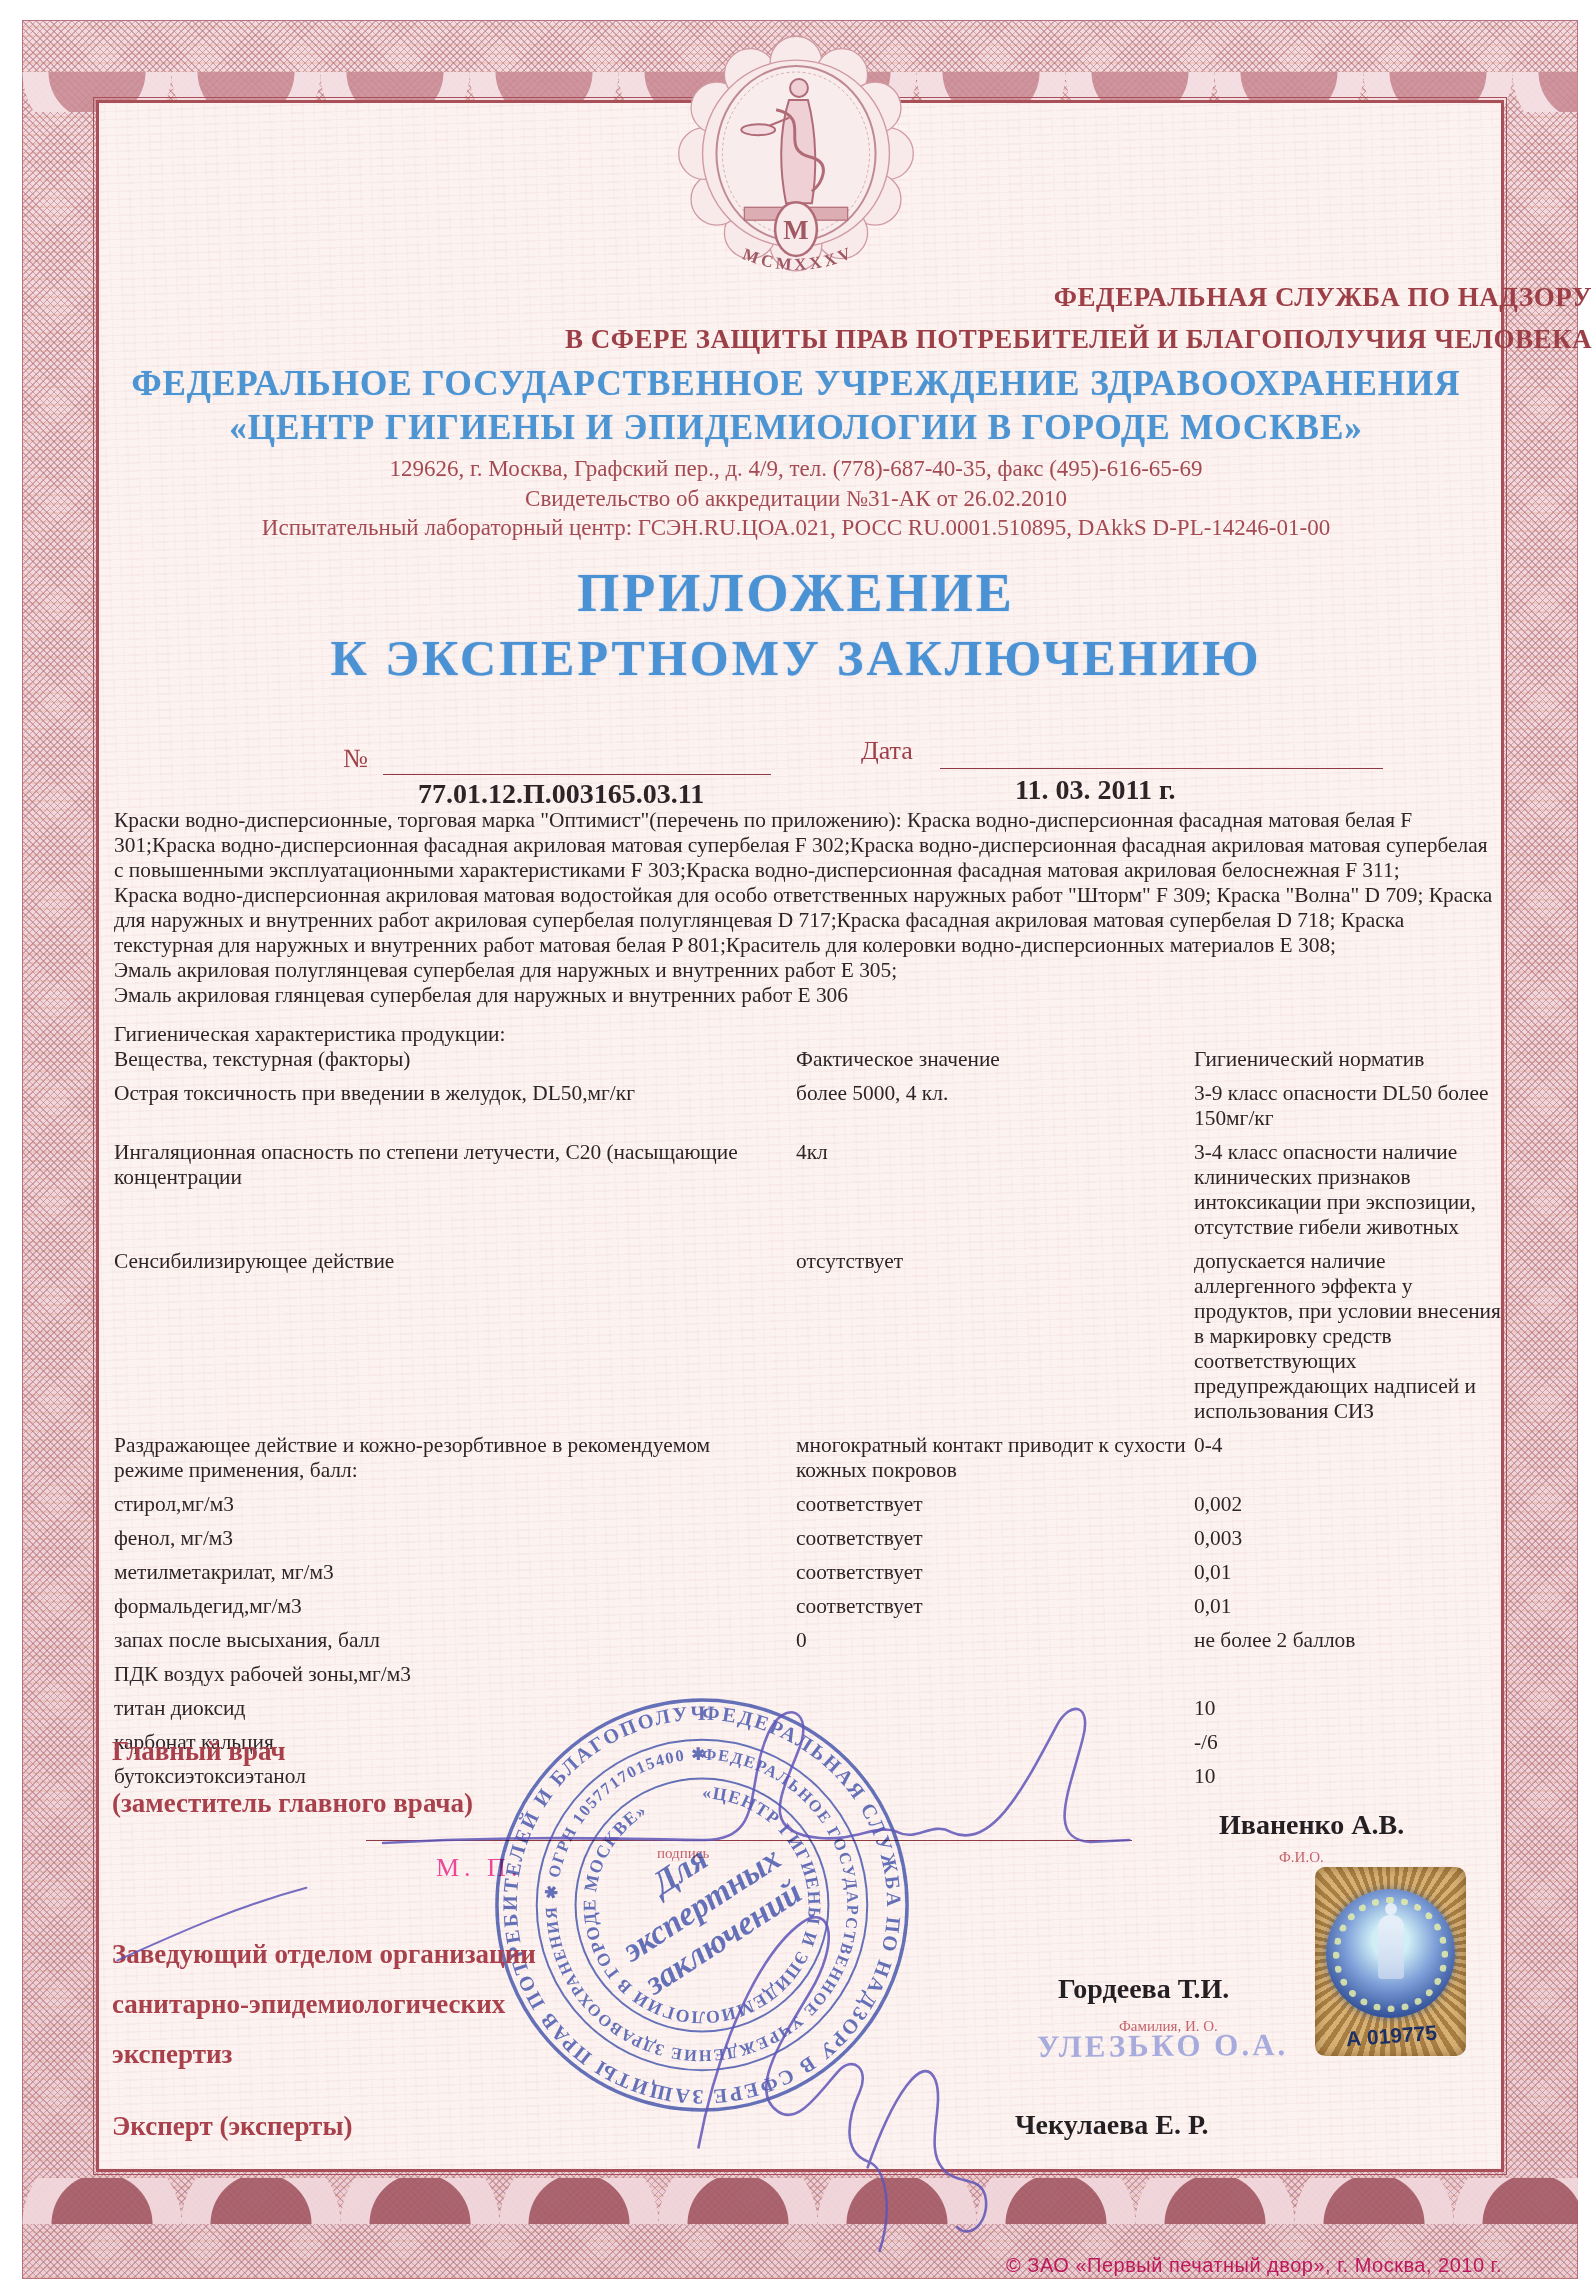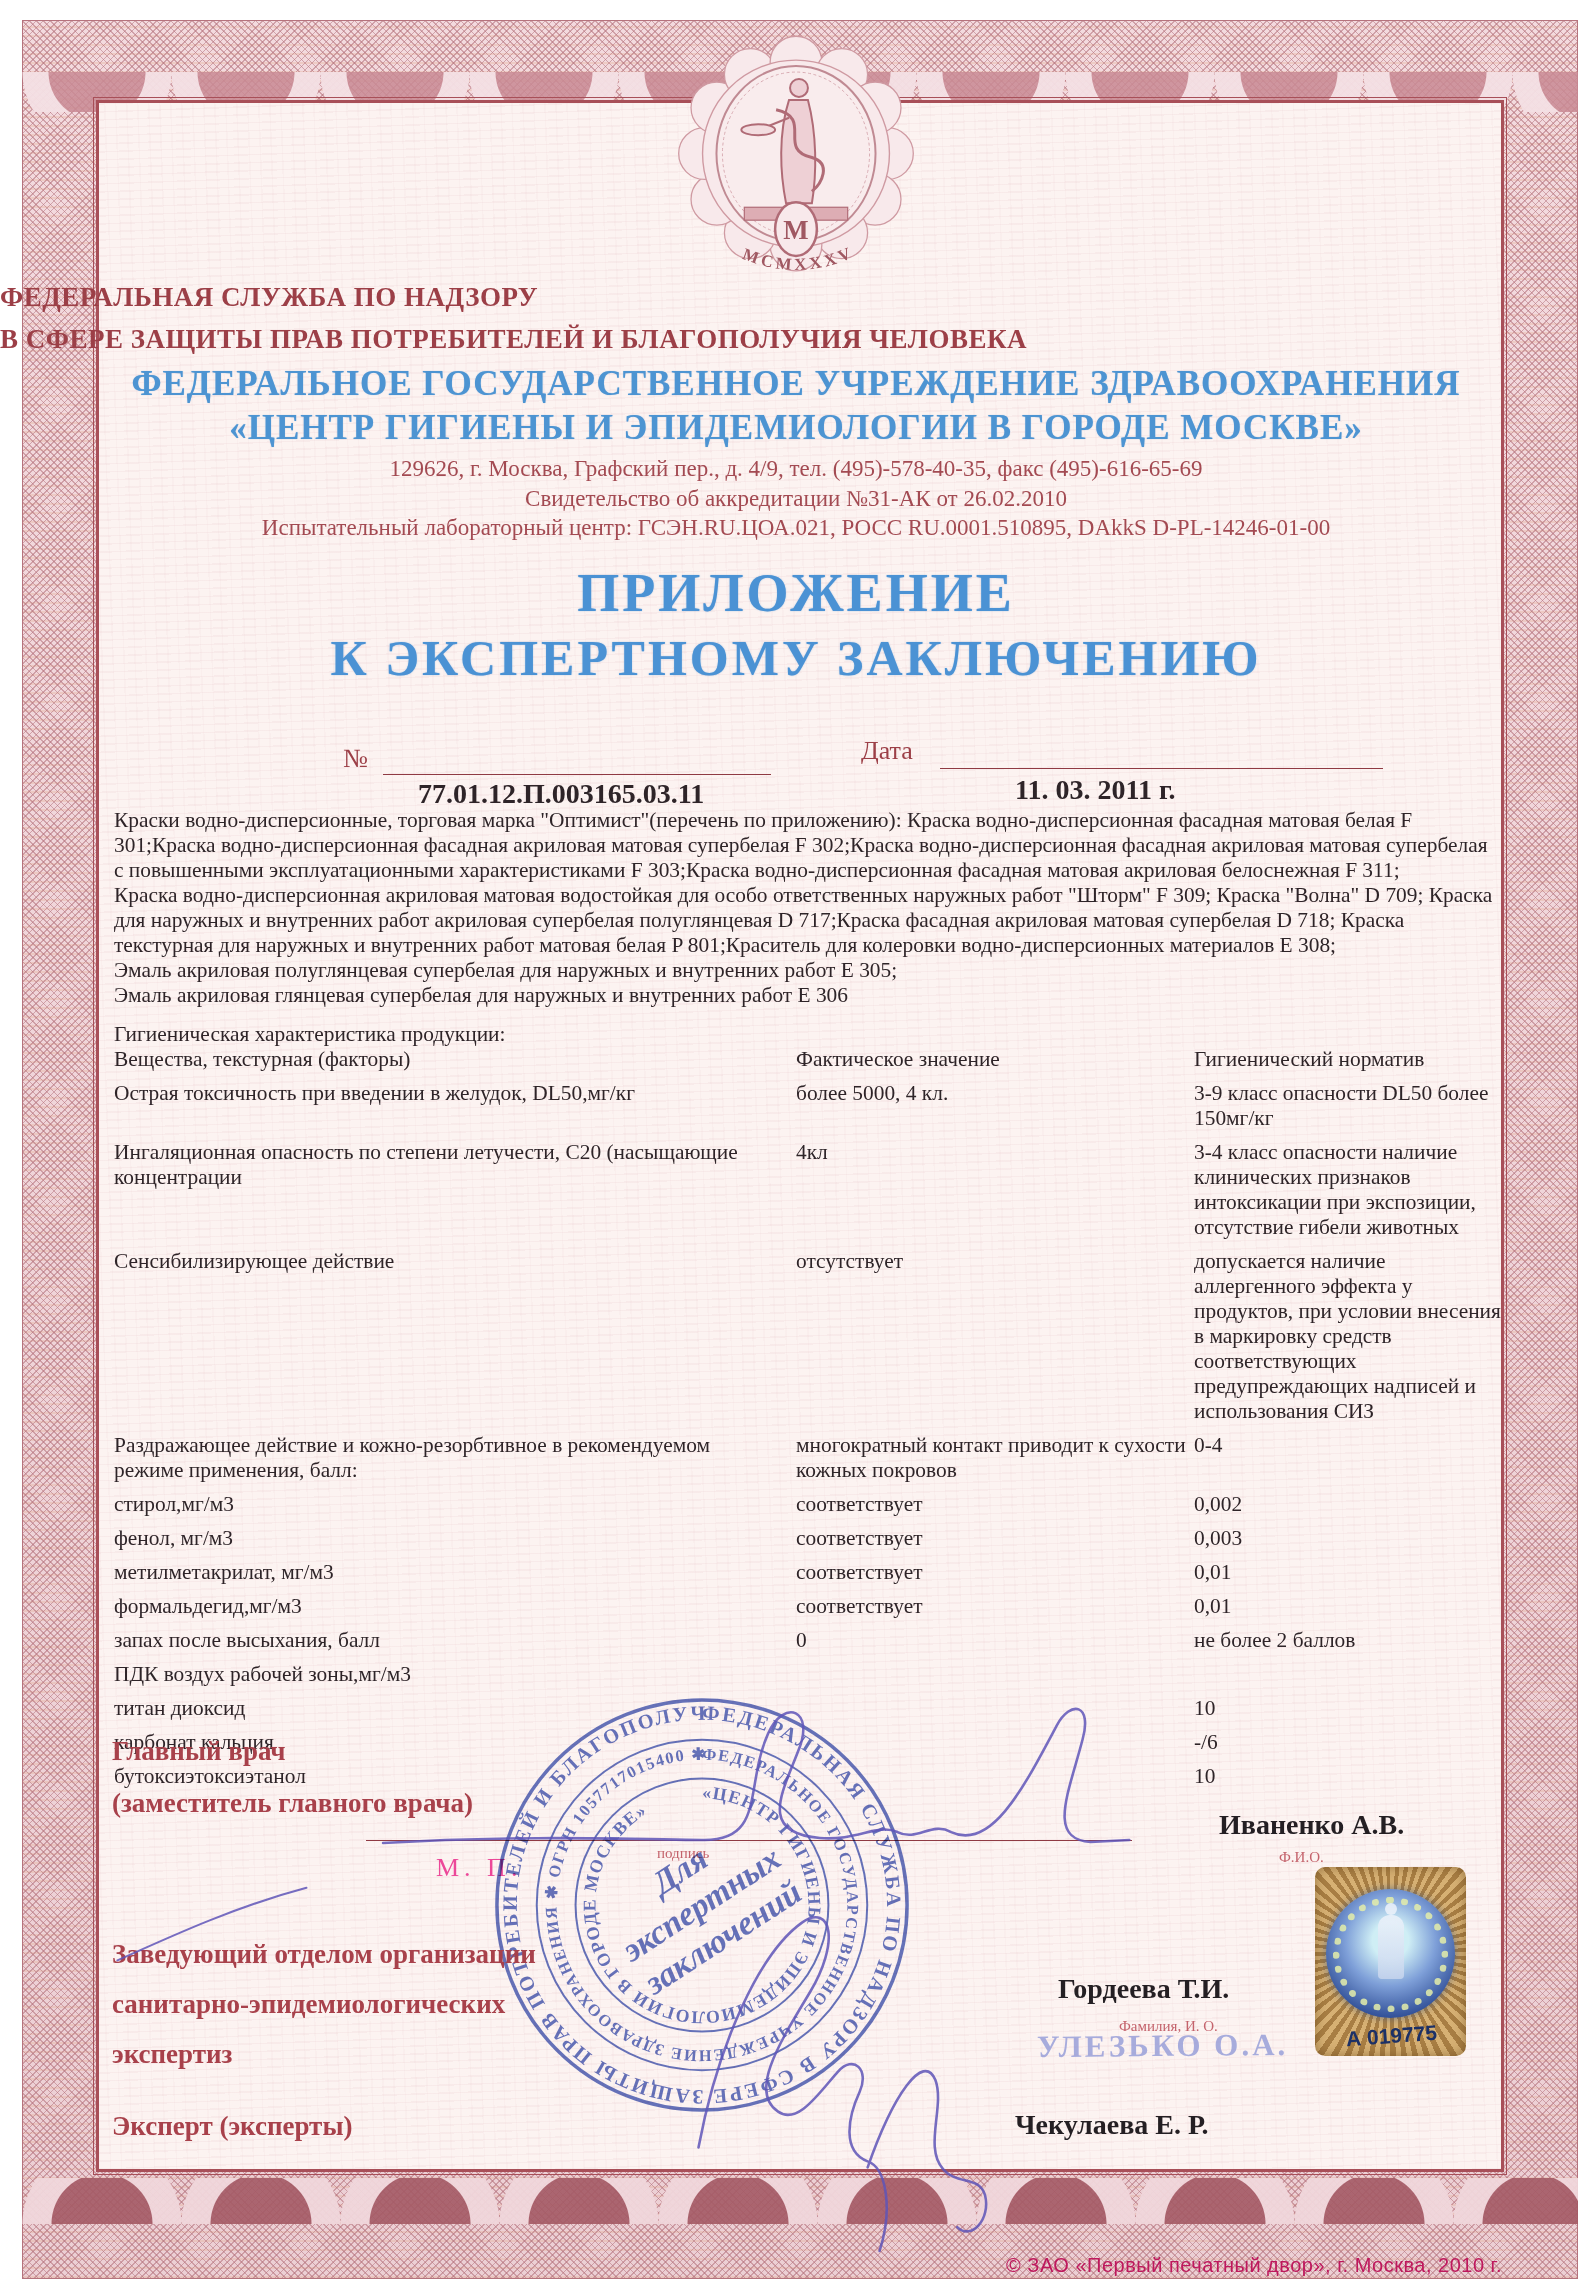--- a/index.html
+++ b/index.html
@@ -21,21 +21,21 @@
     background-size:159px 46px;background-repeat:repeat-x;}
   .page{position:absolute;left:96px;top:100px;right:88px;bottom:117px;
     background:#fcf3f1;border:3px solid #a84f58;outline:1px solid #a84f58;outline-offset:2px;}
   .page::after{content:"";position:absolute;inset:0;pointer-events:none;
     background:
       repeating-linear-gradient(-2deg, rgba(224,182,188,.14) 0 1.5px, transparent 1.5px 8px),
       repeating-linear-gradient(88deg, rgba(224,182,188,.08) 0 1.5px, transparent 1.5px 11px);}
   
   .abs{position:absolute;}
   .maroon{color:#9c3f47;}
-  .hdr-line{width:100%;text-align:left;font-weight:bold;letter-spacing:0.5px;}
+  .hdr-line{width:100%;text-align:right;font-weight:bold;letter-spacing:0.5px;}
   .blue-inst{width:100%;text-align:center;font-weight:bold;color:#4d94d2;letter-spacing:1px;
     text-shadow:0 0 1px rgba(77,148,210,.55);}
   .addr{width:100%;text-align:center;color:#a34a52;}
   .big-title{width:100%;text-align:center;font-weight:bold;color:#4b92d4;letter-spacing:3px;
     text-shadow:0 0 1.5px rgba(75,146,212,.5);}
   .rule{border-top:1.5px solid #8f3a43;height:0;}
   .body-flow{position:absolute;left:114px;top:808px;width:1383px;font-size:21.4px;line-height:25px;}
   .body-flow p{margin:0;}
   
   .tbl{margin-top:14px;}
@@ -117,21 +117,21 @@
     <path id="mottoArc" d="M 108 230 Q 170 260 232 230" fill="none"></path>
     <text font-size="17" font-weight="bold" fill="#a05862" letter-spacing="3.5" font-family="Liberation Serif, serif">
       <textPath href="#mottoArc" startOffset="8">MCMXXXV</textPath>
     </text>
   </svg>
 
   <div class="abs hdr-line maroon" style="top:282px;font-size:27px;">ФЕДЕРАЛЬНАЯ СЛУЖБА ПО НАДЗОРУ</div>
   <div class="abs hdr-line maroon" style="top:324px;font-size:27px;">В СФЕРЕ ЗАЩИТЫ ПРАВ ПОТРЕБИТЕЛЕЙ И БЛАГОПОЛУЧИЯ  ЧЕЛОВЕКА</div>
   <div class="abs blue-inst" style="top:364px;font-size:35px;">ФЕДЕРАЛЬНОЕ ГОСУДАРСТВЕННОЕ УЧРЕЖДЕНИЕ ЗДРАВООХРАНЕНИЯ</div>
   <div class="abs blue-inst" style="top:408px;font-size:35px;">«ЦЕНТР ГИГИЕНЫ И ЭПИДЕМИОЛОГИИ В ГОРОДЕ МОСКВЕ»</div>
-  <div class="abs addr" style="top:456px;font-size:23px;">129626, г. Москва, Графский пер., д. 4/9,  тел. (495)-578-40-35, факс (495)-616-65-69</div>
+  <div class="abs addr" style="top:456px;font-size:23px;">129626, г. Москва, Графский пер., д. 4/9,  тел. (778)-687-40-35, факс (495)-616-65-69</div>
   <div class="abs addr" style="top:486px;font-size:23px;">Свидетельство об аккредитации №31-АК от 26.02.2010</div>
   <div class="abs addr" style="top:515px;font-size:23px;">Испытательный лабораторный центр:  ГСЭН.RU.ЦОА.021,  РОСС RU.0001.510895,  DAkkS  D-PL-14246-01-00</div>
 
   <div class="abs big-title" style="top:562px;font-size:54px;">ПРИЛОЖЕНИЕ</div>
   <div class="abs big-title" style="top:629px;font-size:50px;">К ЭКСПЕРТНОМУ ЗАКЛЮЧЕНИЮ</div>
 
   <div class="abs maroon" style="left:343px;top:744px;font-size:26px;">№</div>
   <div class="abs rule" style="left:383px;top:774px;width:388px;"></div>
   <div class="abs" style="left:418px;top:778px;font-size:28px;font-weight:bold;">77.01.12.П.003165.03.11</div>
   <div class="abs maroon" style="left:861px;top:736px;font-size:26px;">Дата</div>

